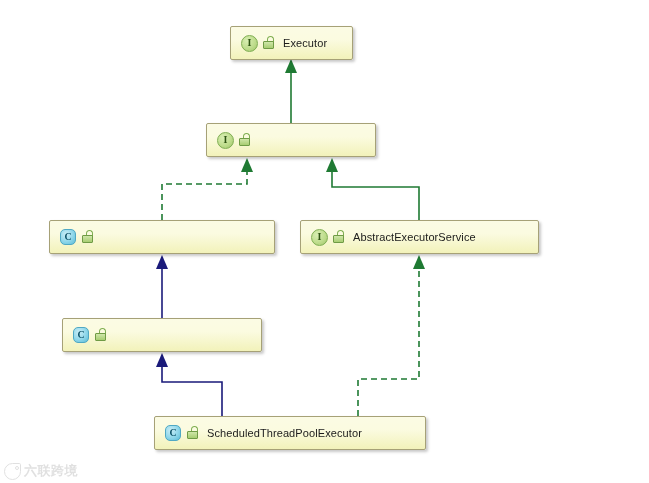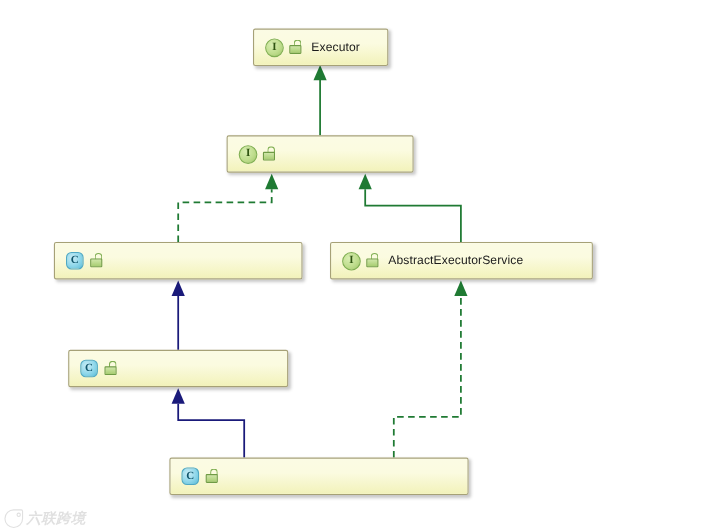--- a/index.html
+++ b/index.html
@@ -113,21 +113,20 @@
     letter-spacing: 0.1px;
   }
   .watermark {
     position: absolute;
     left: 4px;
     bottom: 3px;
     display: flex;
     align-items: center;
     opacity: 0.30;
     pointer-events: none;
-    font-style: italic;
   }
   .wm-logo {
     width: 17px;
     height: 17px;
     border: 1.6px solid #9a9a9a;
     border-radius: 50% 10% 50% 50%;
     margin-right: 3px;
     position: relative;
     box-sizing: border-box;
   }
@@ -249,20 +248,21 @@
   </div>
 
   <div class="node" style="left:154px; top:416px; width:272px;">
     <span class="node-icon">
       <span class="icon-class">C</span>
     </span>
     <span class="icon-lock">
       <span class="shackle"></span>
         <span class="body"></span>
     </span>
+    <span class="node-label">ScheduledThreadPoolExecutor</span>
   </div>
 
   <div class="watermark">
     <span class="wm-logo"></span>
     <span class="wm-text">六联跨境</span>
   </div>
 
 </div>
 
 </body></html>

